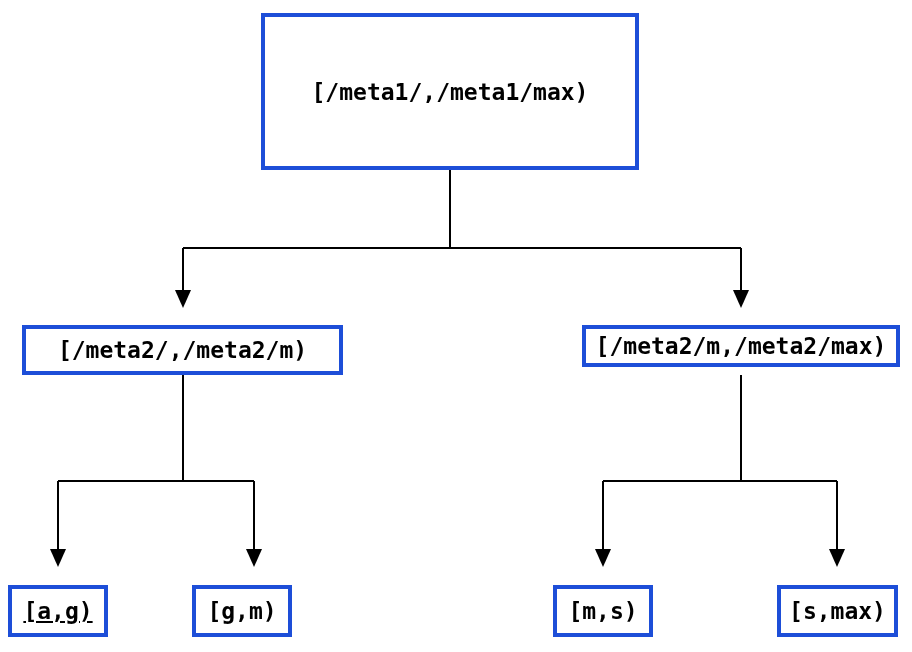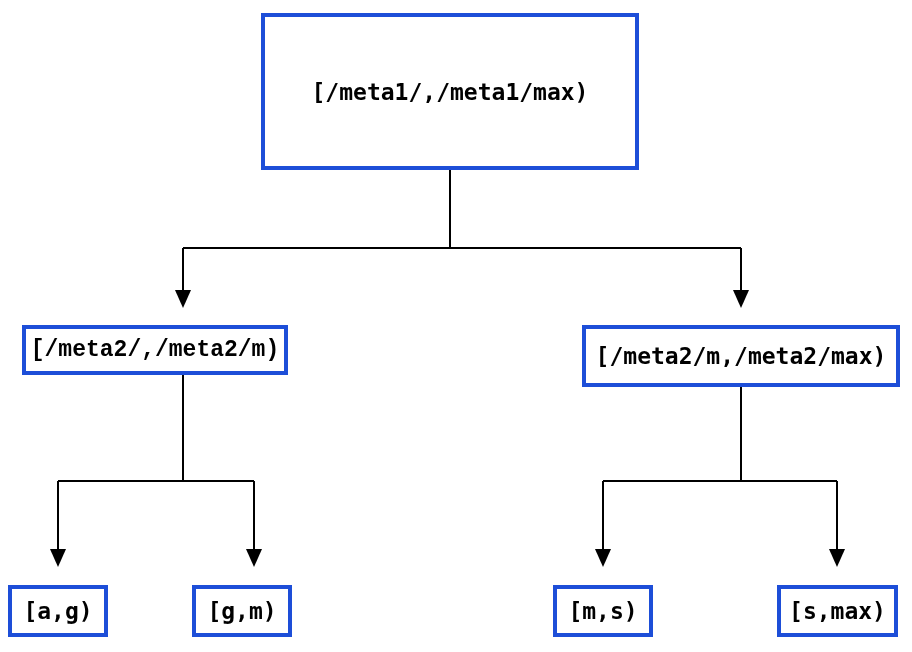--- a/index.html
+++ b/index.html
@@ -30,23 +30,23 @@
     display: flex;
     align-items: center;
     justify-content: center;
     font-weight: bold;
     font-size: 23px;
     color: #000000;
     white-space: nowrap;
     letter-spacing: 0;
   }
   #node-root      { left: 261px; top: 13px;  width: 378px; height: 157px; }
-  #node-meta2-lo  { left: 22px;  top: 325px; width: 266px; height: 50px; font-family: Liberation Mono, monospace;  }
-  #node-meta2-hi  { left: 582px; top: 325px; width: 318px; height: 62px;  }
-  #node-leaf-ag   { left: 8px;   top: 585px; width: 100px; height: 52px;  }
+  #node-meta2-lo  { left: 22px;  top: 325px; width: 321px; height: 50px;  }
+  #node-meta2-hi  { left: 582px; top: 325px; width: 318px; height: 42px;  }
+  #node-leaf-ag   { left: 8px;   top: 585px; width: 100px; height: 52px; text-decoration: underline;  }
   #node-leaf-gm   { left: 192px; top: 585px; width: 100px; height: 52px;  }
   #node-leaf-ms   { left: 553px; top: 585px; width: 100px; height: 52px;  }
   #node-leaf-smax { left: 777px; top: 585px; width: 121px; height: 52px;  }
   .edge-line { stroke: #000000; stroke-width: 2; fill: none; }
   .arrowhead { fill: #000000; stroke: none; }
 </style>
 </head>
 <body>
 
 <div id="canvas">

